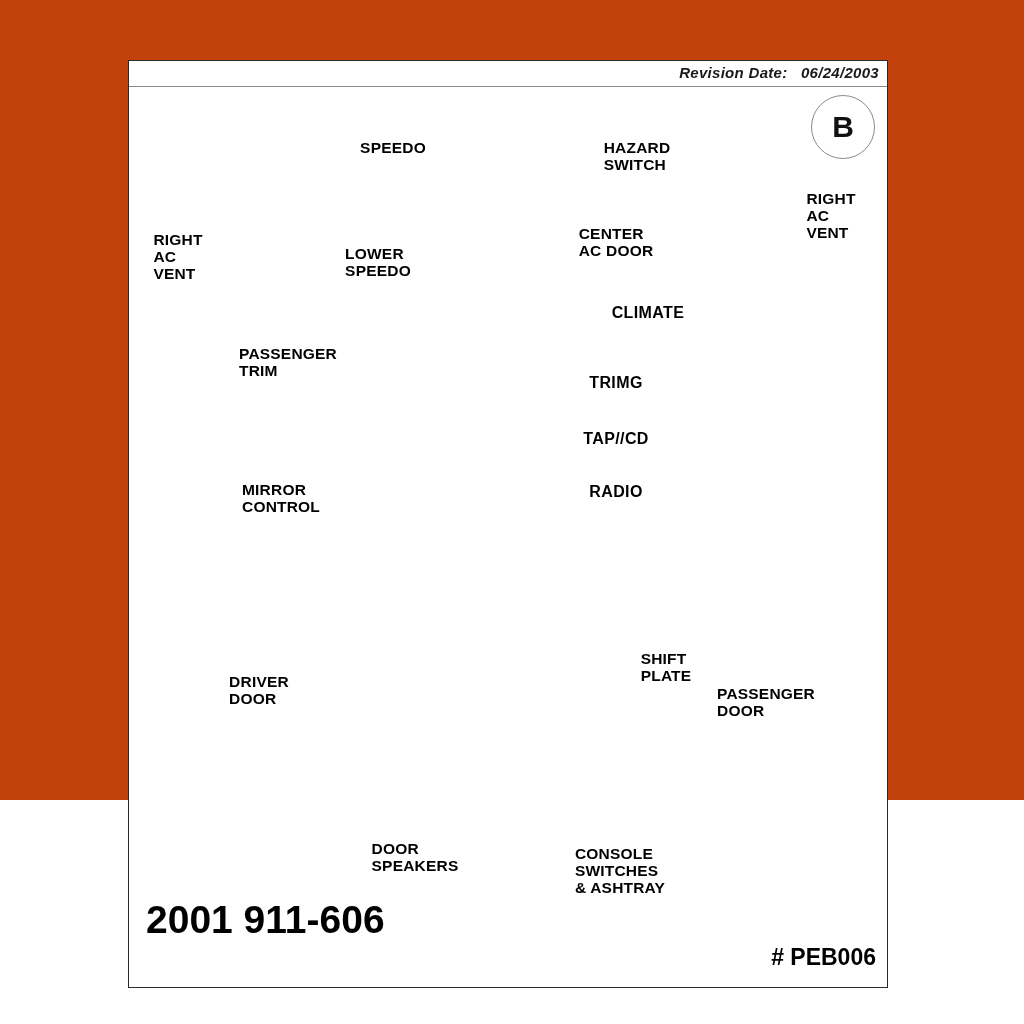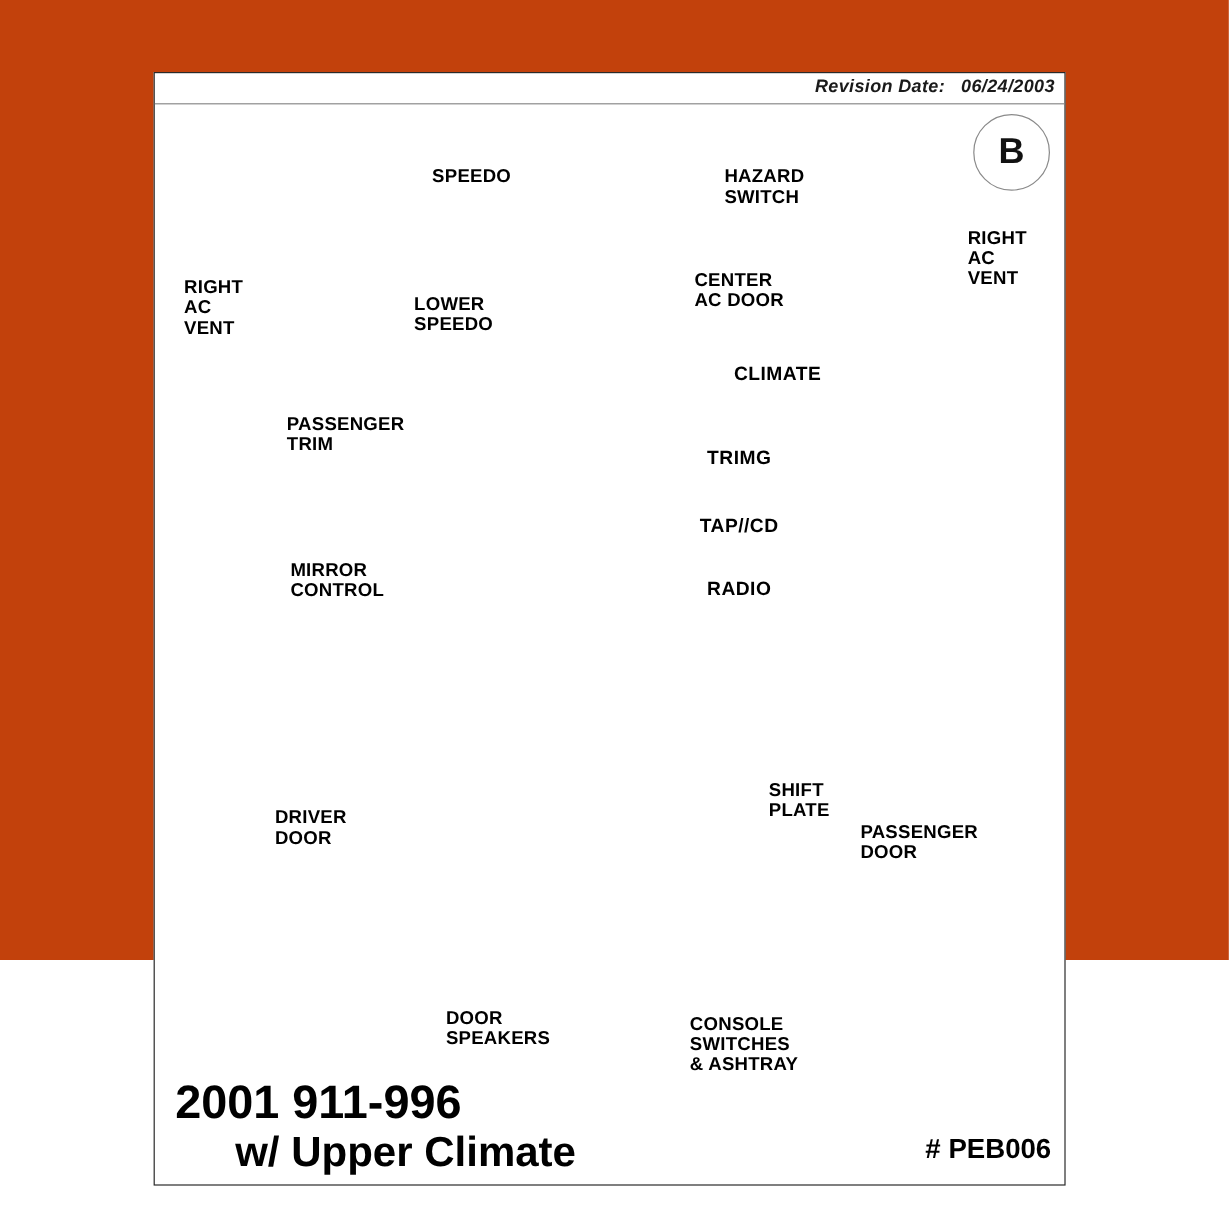--- a/index.html
+++ b/index.html
@@ -286,21 +286,21 @@
 SPEEDO</div>
       <div class="lbl" style="left: 637px; top: 139px;">HAZARD
 SWITCH</div>
       <div class="lbl" style="left: 831px; top: 190px;">RIGHT
 AC
 VENT</div>
       <div class="lbl" style="left: 616px; top: 225px;">CENTER
 AC DOOR</div>
       <div class="lbl" style="left: 288px; top: 345px;">PASSENGER
 TRIM</div>
-      <div class="lbl" style="left: 281px; top: 467px;">MIRROR
+      <div class="lbl" style="left: 281px; top: 481px;">MIRROR
 CONTROL</div>
       <div class="lbl" style="left: 259px; top: 673px;">DRIVER
 DOOR</div>
       <div class="lbl" style="left: 415px; top: 840px;">DOOR
 SPEAKERS</div>
       <div class="lbl" style="left: 622px; top: 650px; margin-left: 44px;">SHIFT
 PLATE</div>
       <div class="lbl" style="left: 766px; top: 685px;">PASSENGER
 DOOR</div>
       <div class="lbl" style="left: 620px; top: 845px;">CONSOLE
@@ -308,17 +308,16 @@
 &amp; ASHTRAY</div>
     </div>
 
   <div id="panel-labels">
       <div class="plbl" style="left: 616px; top: 313px; margin-left: 32px;">CLIMATE</div>
       <div class="plbl" style="left: 616px; top: 383px; text-align: center;">TRIMG</div>
       <div class="plbl" style="left: 616px; top: 439px;">TAP//CD</div>
       <div class="plbl" style="left: 616px; top: 492px;">RADIO</div>
     </div>
 
-  <div id="title1">2001 911-996</div>
-  <div id="title2">w/ Upper Climate</div>
+  <div id="title1">2001 911-606</div>
   <div id="partno"># PEB006</div>
 
 </div>
 
 </body></html>

